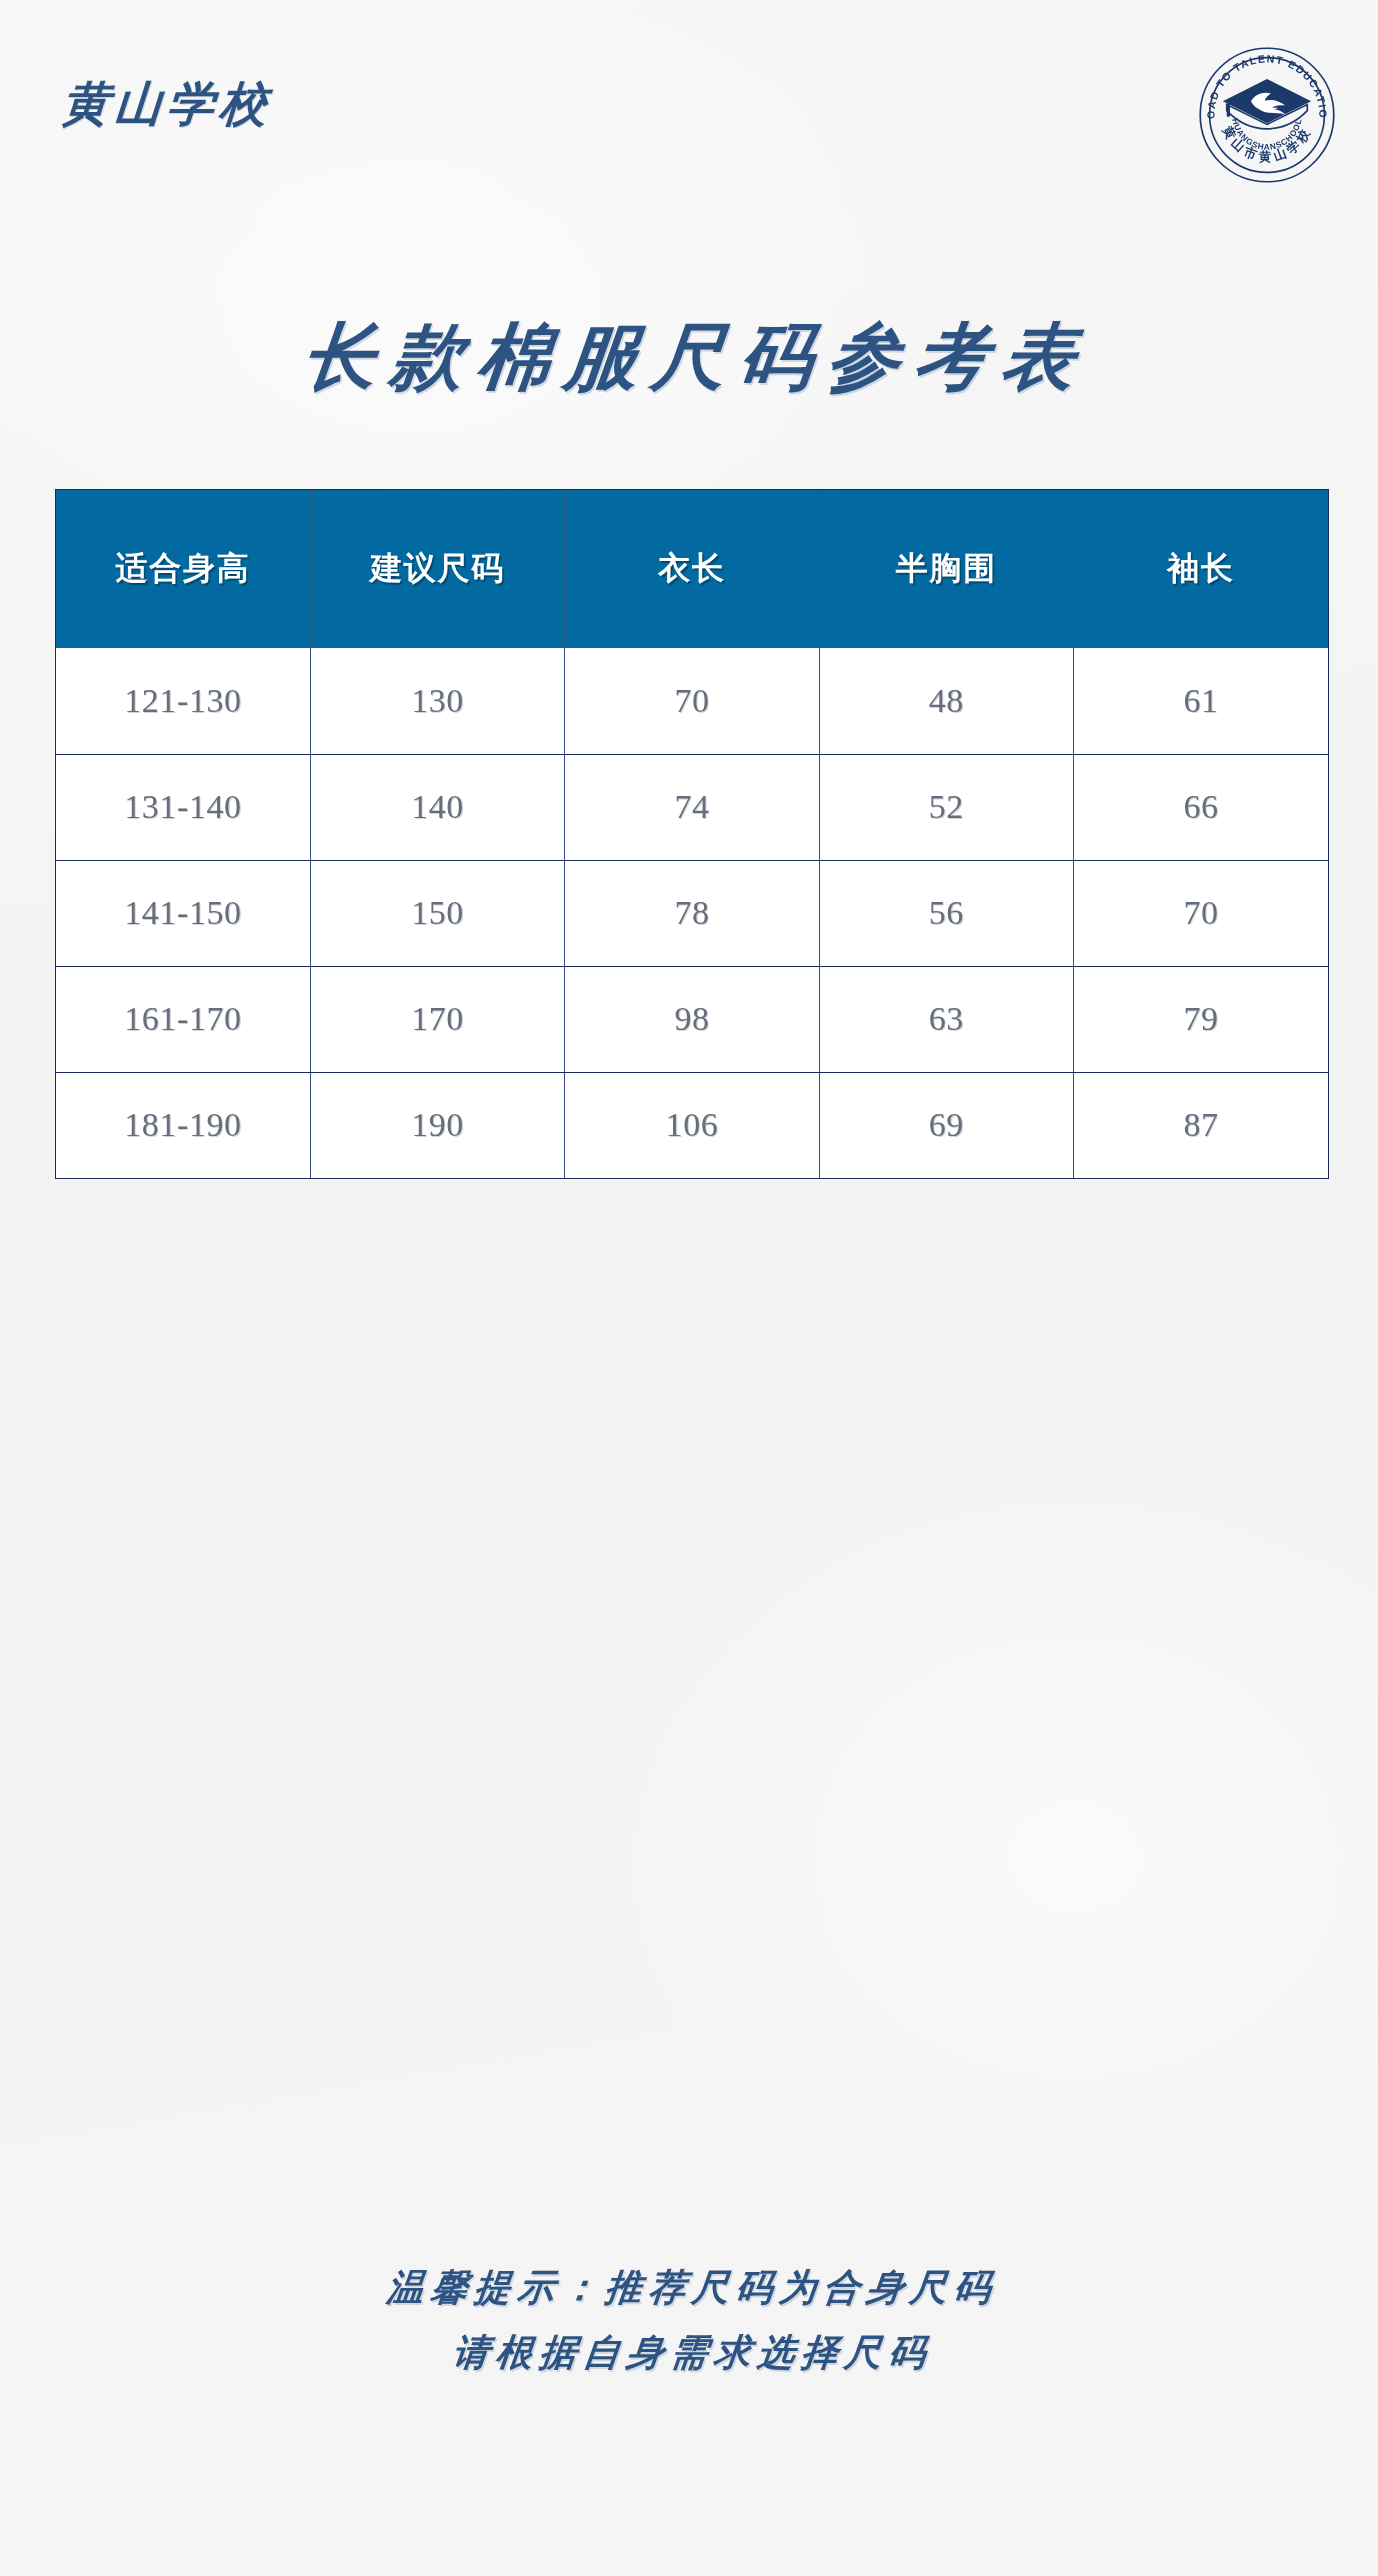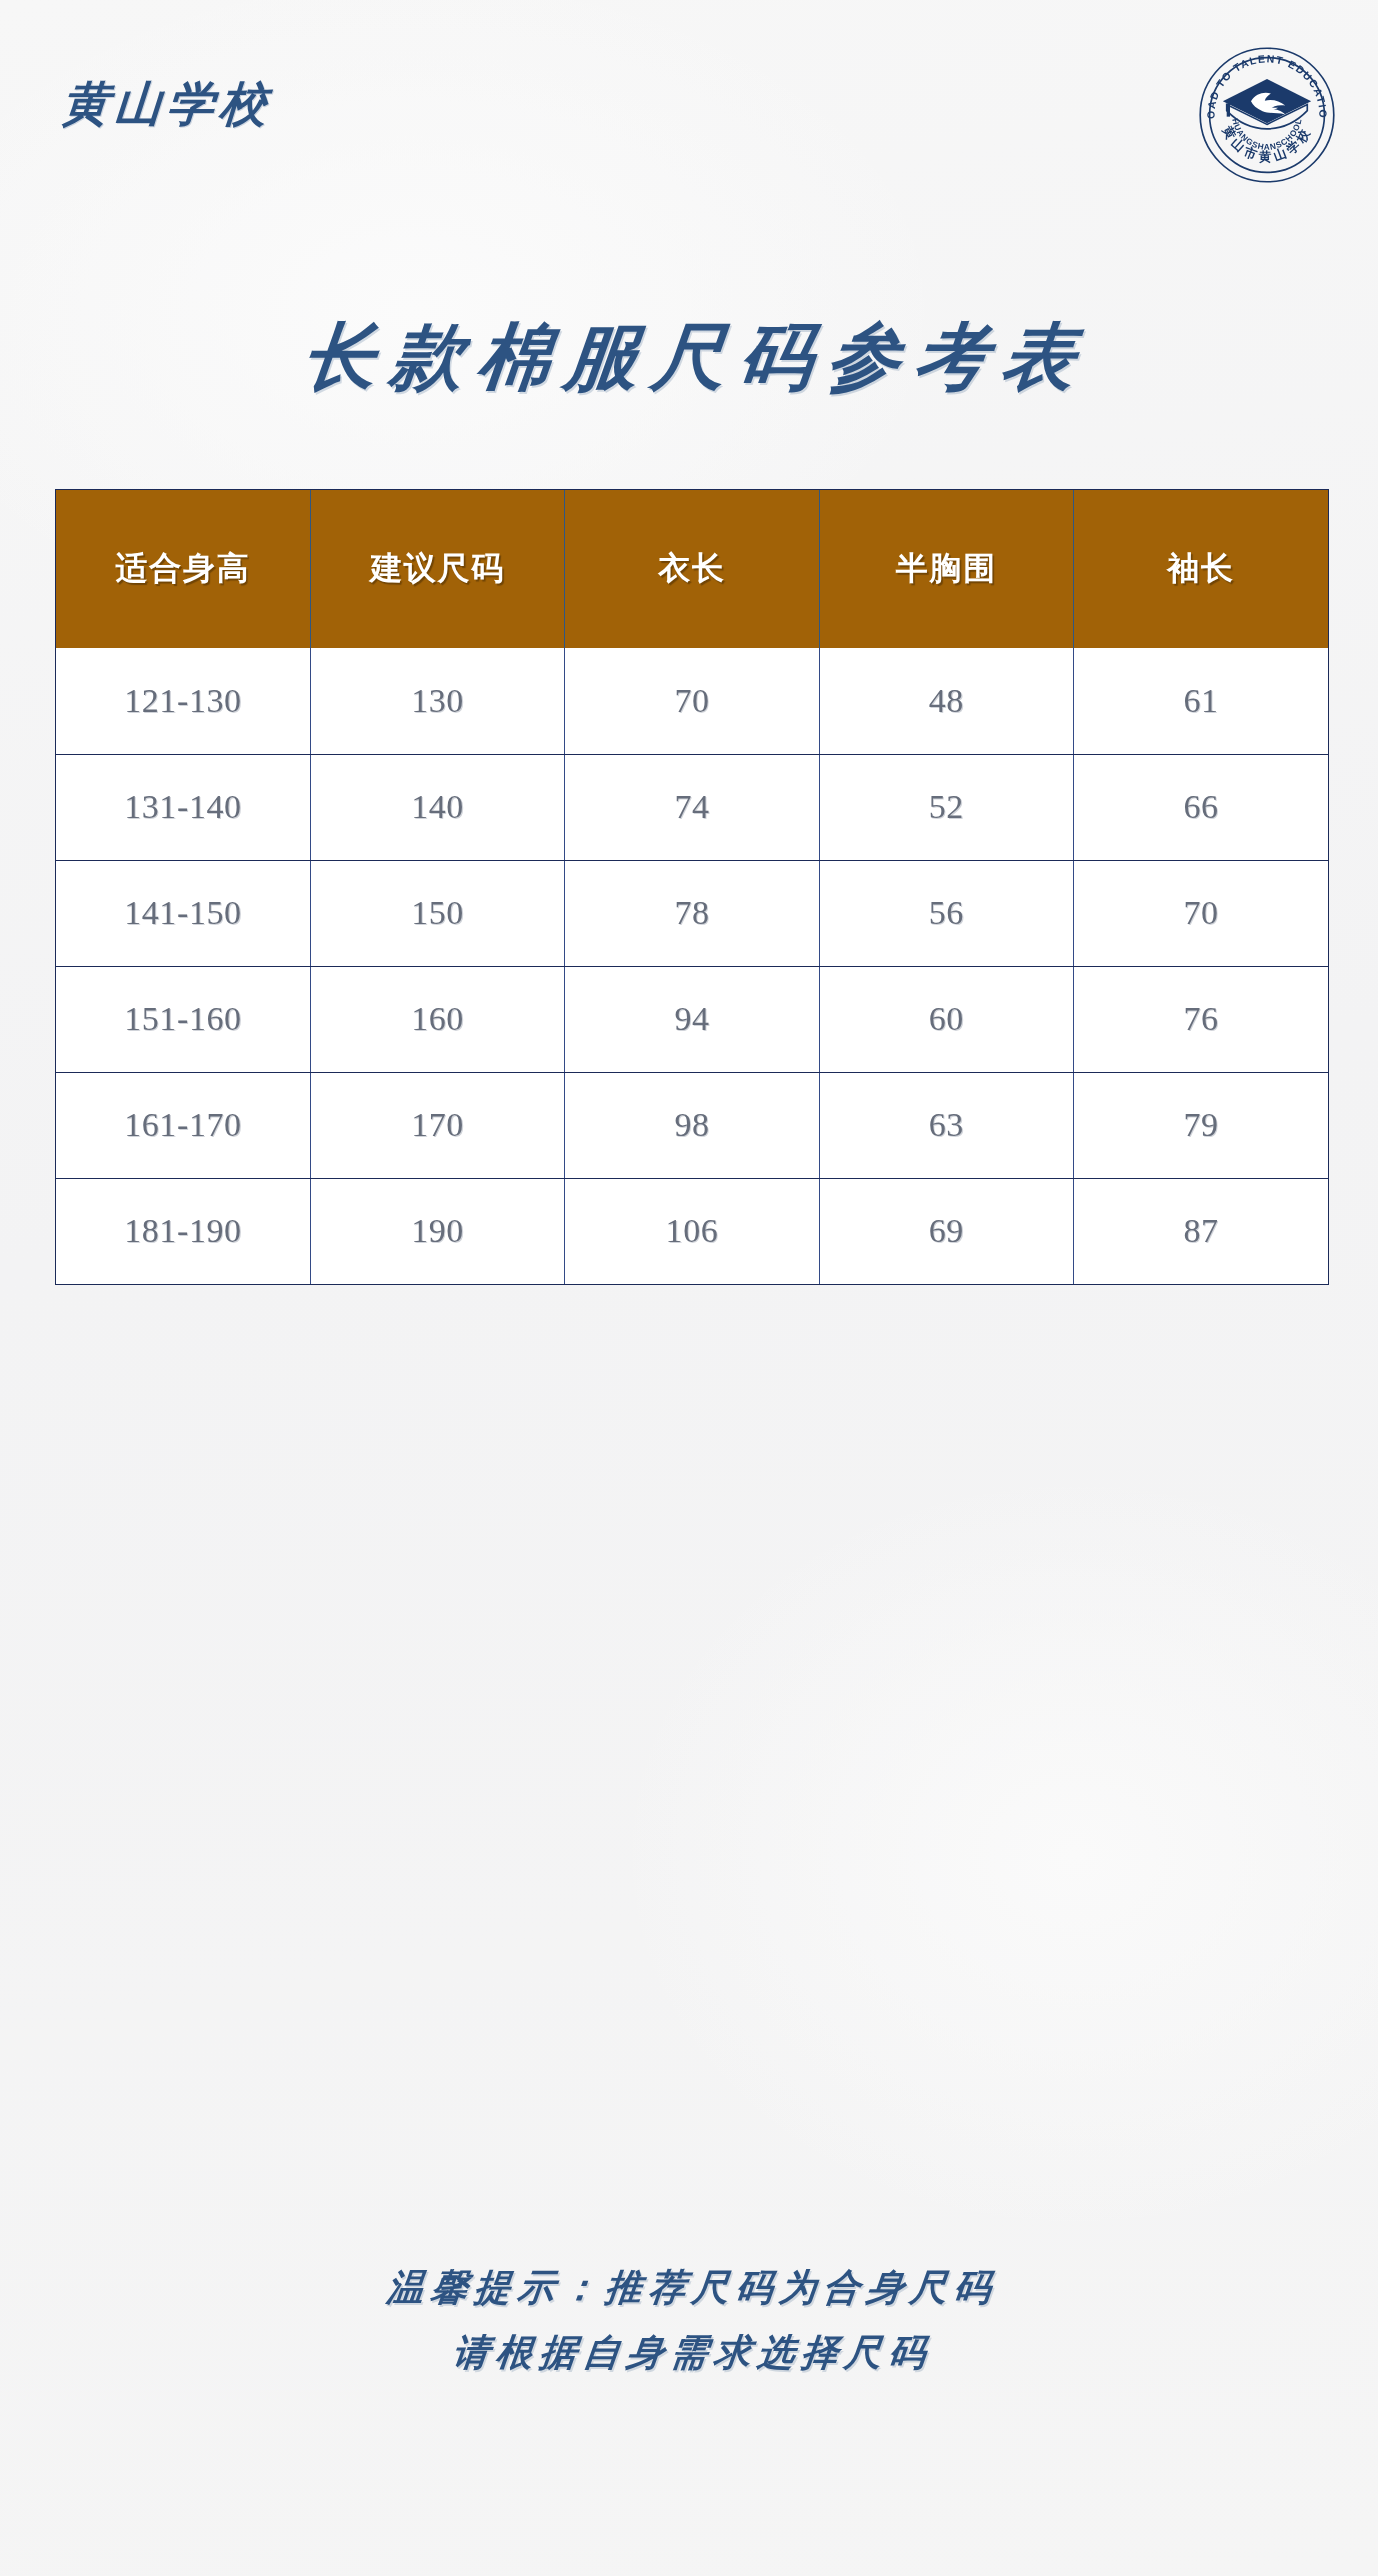--- a/index.html
+++ b/index.html
@@ -83,21 +83,21 @@
     background: #ffffff;
   }
 
   table#size-table {
     width: 100%;
     border-collapse: collapse;
     table-layout: fixed;
   }
 
   table#size-table thead th {
-    background: #a16207;
+    background: #0369a1;
     color: #ffffff;
     height: 158px;
     font-size: 32px;
     font-weight: 700;
     letter-spacing: 1.7px;
     border-right: 1.1px solid #2e5784;
     text-shadow: 1.7px 1.7px 1.1px rgba(0,0,0,.30);
     vertical-align: middle;
   }
   table#size-table thead th:last-child { border-right: none; }
@@ -216,27 +216,20 @@
           <td>66</td>
         </tr>
         <tr>
           <td>141-150</td>
           <td>150</td>
           <td>78</td>
           <td>56</td>
           <td>70</td>
         </tr>
         <tr>
-          <td>151-160</td>
-          <td>160</td>
-          <td>94</td>
-          <td>60</td>
-          <td>76</td>
-        </tr>
-        <tr>
           <td>161-170</td>
           <td>170</td>
           <td>98</td>
           <td>63</td>
           <td>79</td>
         </tr>
         <tr>
           <td>181-190</td>
           <td>190</td>
           <td>106</td>

